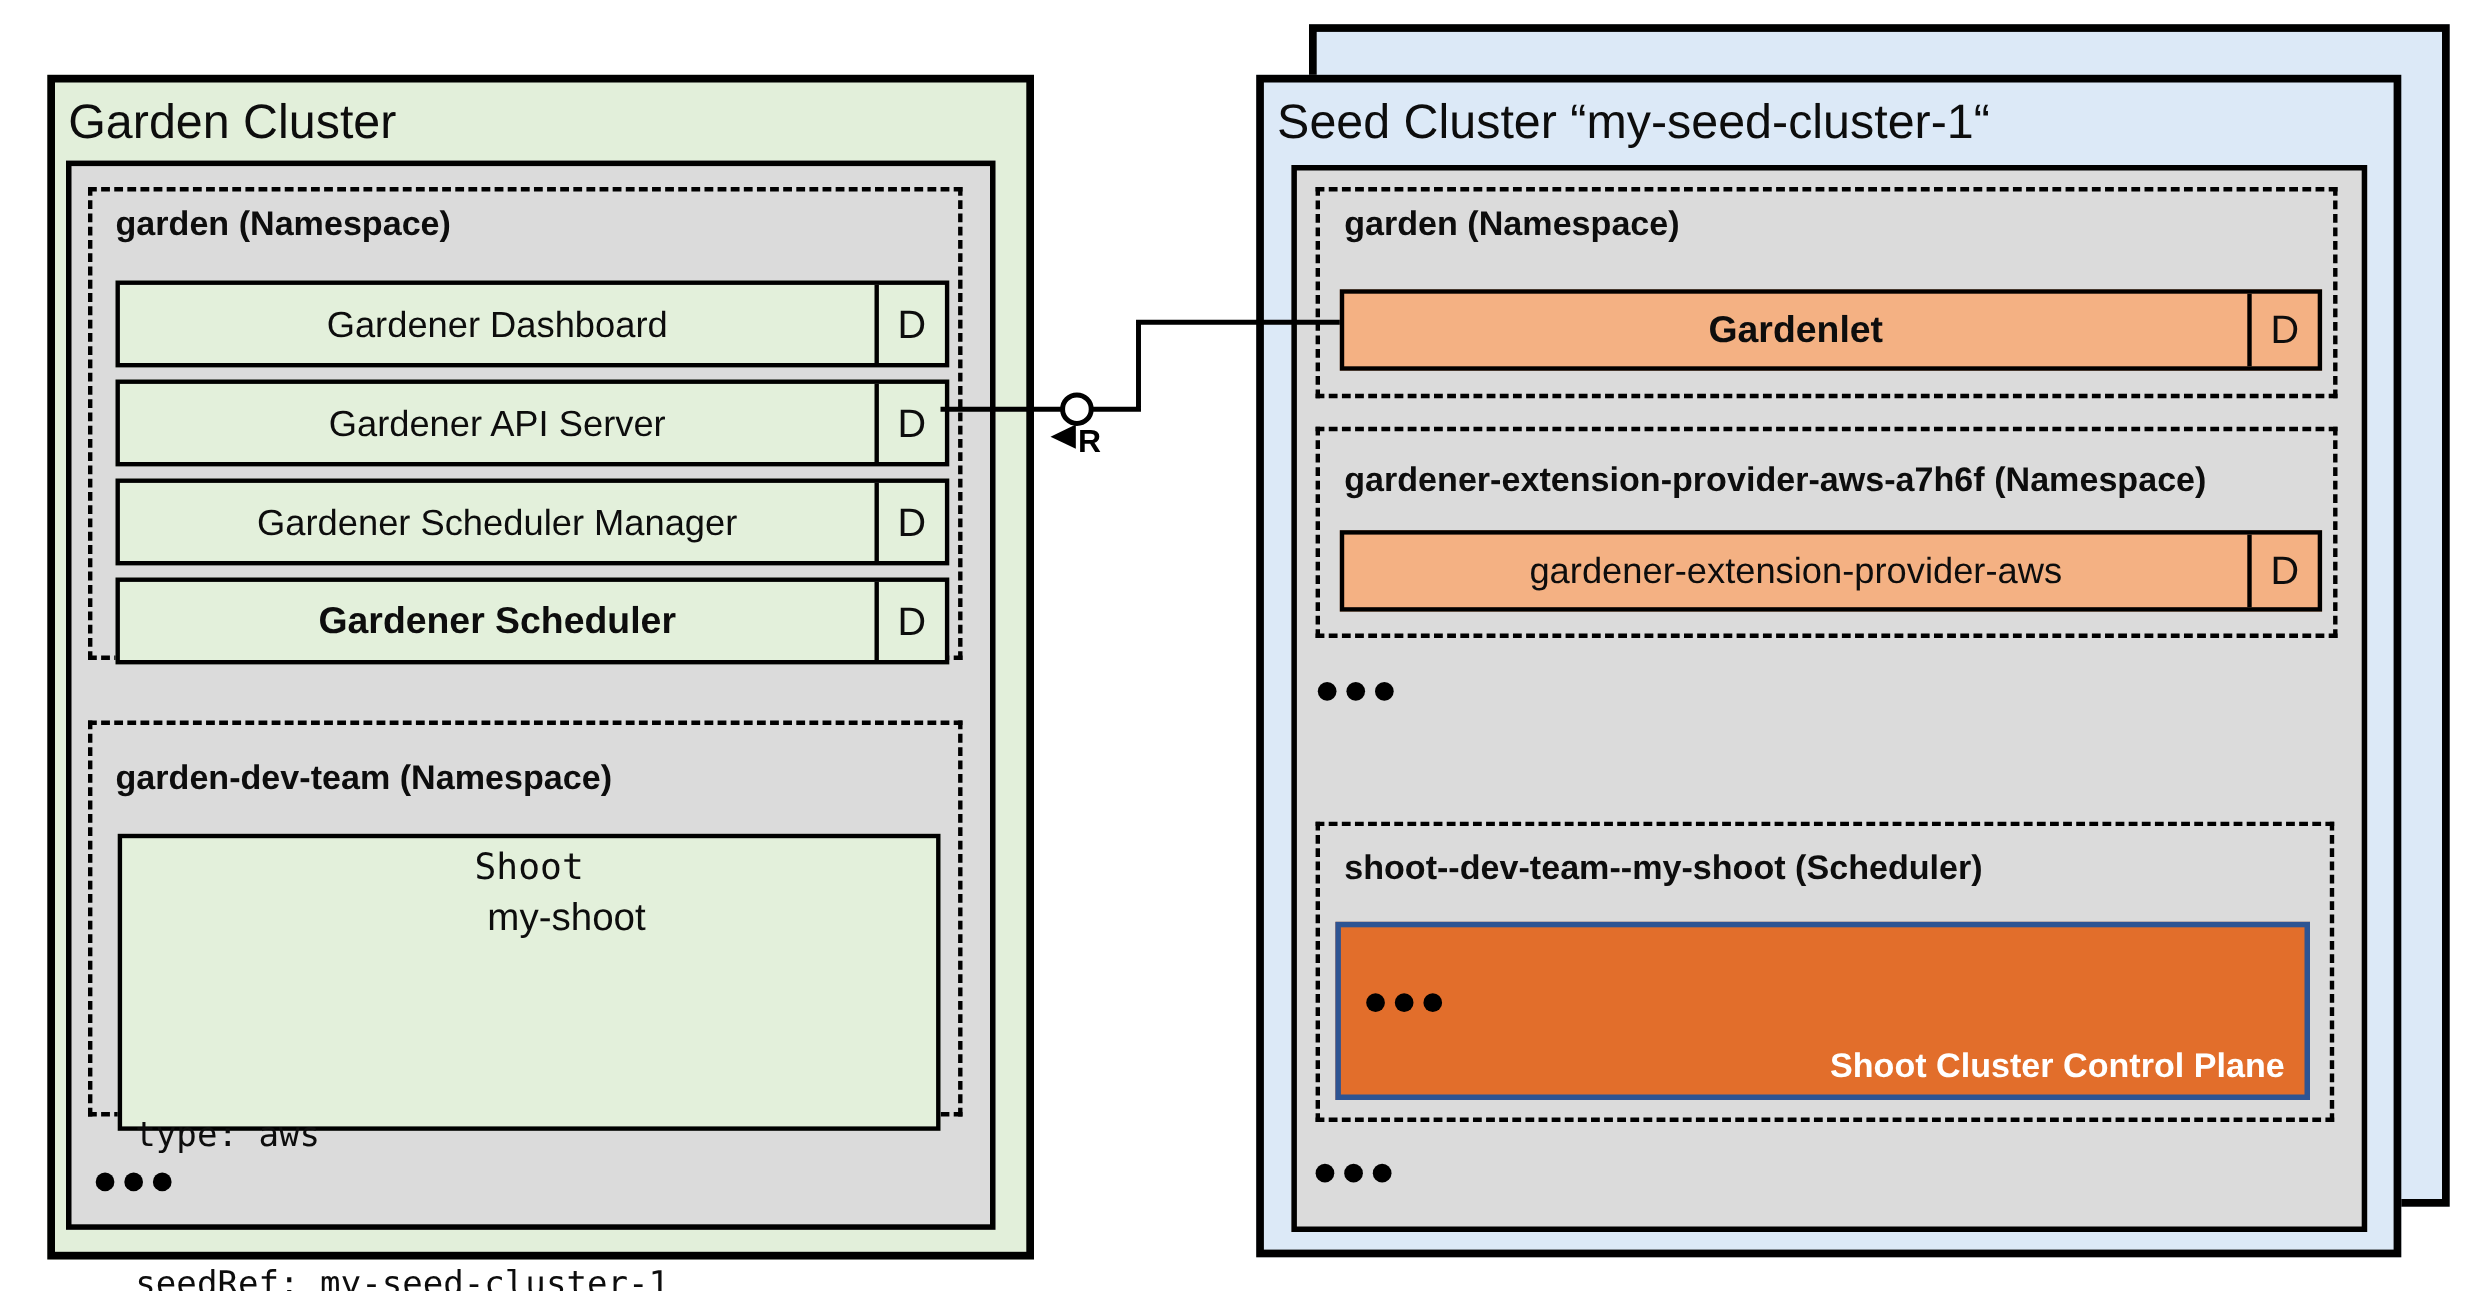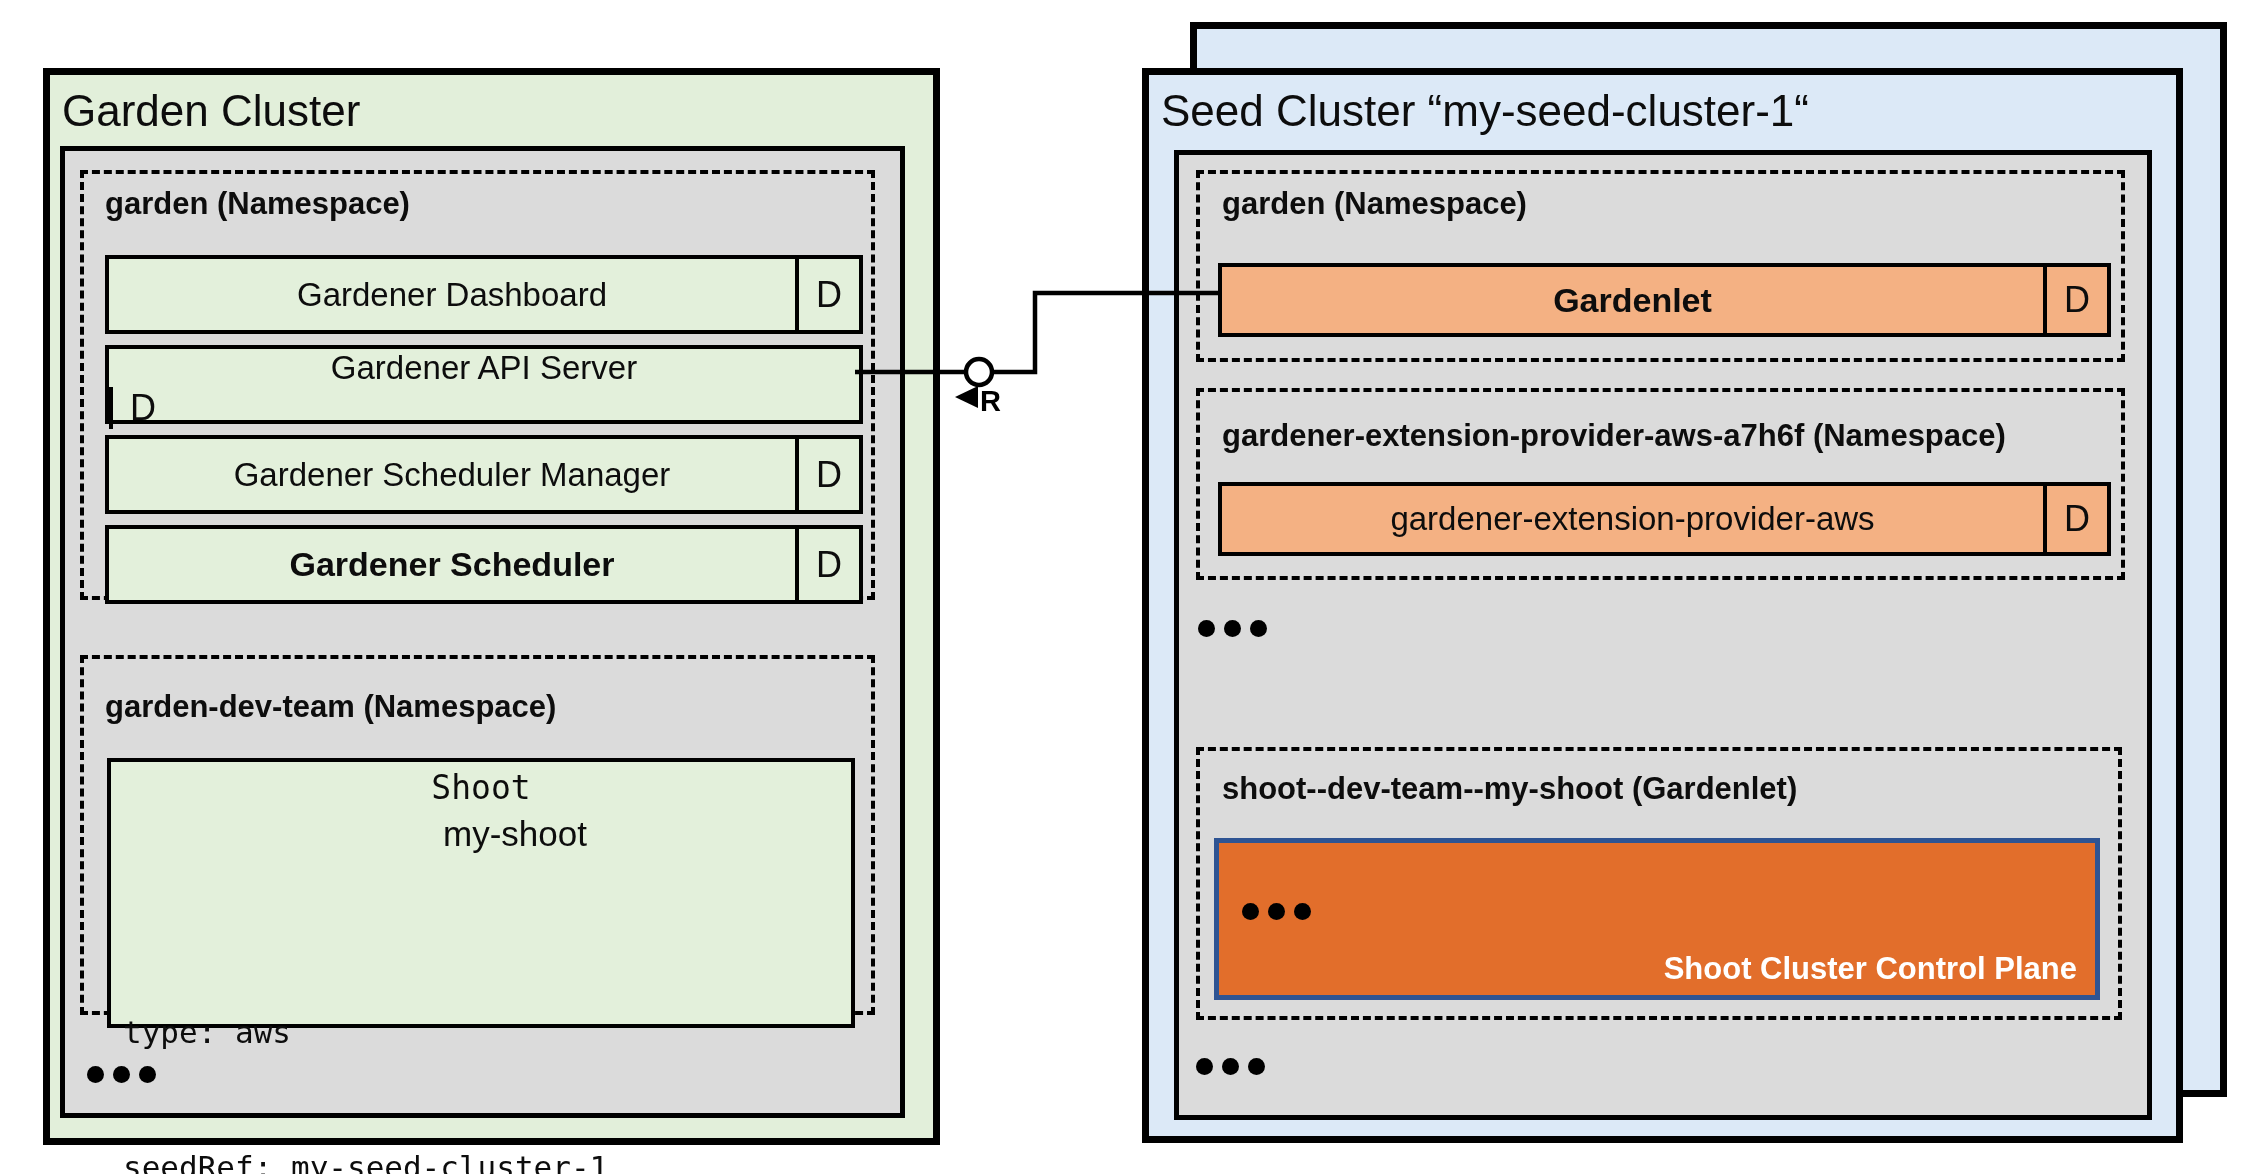--- a/index.html
+++ b/index.html
@@ -57,21 +57,21 @@
   <div class="abs grayPane" style="left:60px;top:146px;width:845px;height:972px;z-index:3;"></div>
 
   <div class="abs ns" style="left:80px;top:170px;width:795px;height:430px;z-index:4;">
     <div class="ns-label" style="left:21px;top:12px;">garden (Namespace)</div>
 
     <div class="row green" style="left:21px;top:81px;width:750px;height:71px;">
       <div class="lbl">Gardener Dashboard</div>
       <div class="dcell">D</div>
     </div>
 
-    <div class="row green" style="left:21px;top:171px;width:750px;height:71px;flex-direction:column;">
+    <div class="row green" style="left:21px;top:171px;width:750px;height:71px;">
       <div class="lbl">Gardener API Server</div>
       <div class="dcell">D</div>
     </div>
 
     <div class="row green" style="left:21px;top:261px;width:750px;height:71px;">
       <div class="lbl">Gardener Scheduler Manager</div>
       <div class="dcell">D</div>
     </div>
 
     <div class="row green" style="left:21px;top:351px;width:750px;height:71px;">
@@ -127,21 +127,21 @@
   </div>
 
   <div class="dots" style="left:1198px;top:620px;z-index:5;">
     <span class="sr">...</span>
       <i></i>
       <i></i>
       <i></i>
   </div>
 
   <div class="abs ns" style="left:1196px;top:747px;width:926px;height:273px;z-index:4;">
-    <div class="ns-label" style="left:22px;top:20px;">shoot--dev-team--my-shoot (Gardenlet)</div>
+    <div class="ns-label" style="left:22px;top:20px;">shoot--dev-team--my-shoot (Scheduler)</div>
 
     <div class="abs controlPlane" style="left:14px;top:87px;width:886px;height:162px;">
       <div class="dots" style="left:23px;top:60px;">
         <span class="sr">...</span>
           <i></i>
           <i></i>
           <i></i>
       </div>
       <div class="cp-label">Shoot Cluster Control Plane</div>
     </div>

